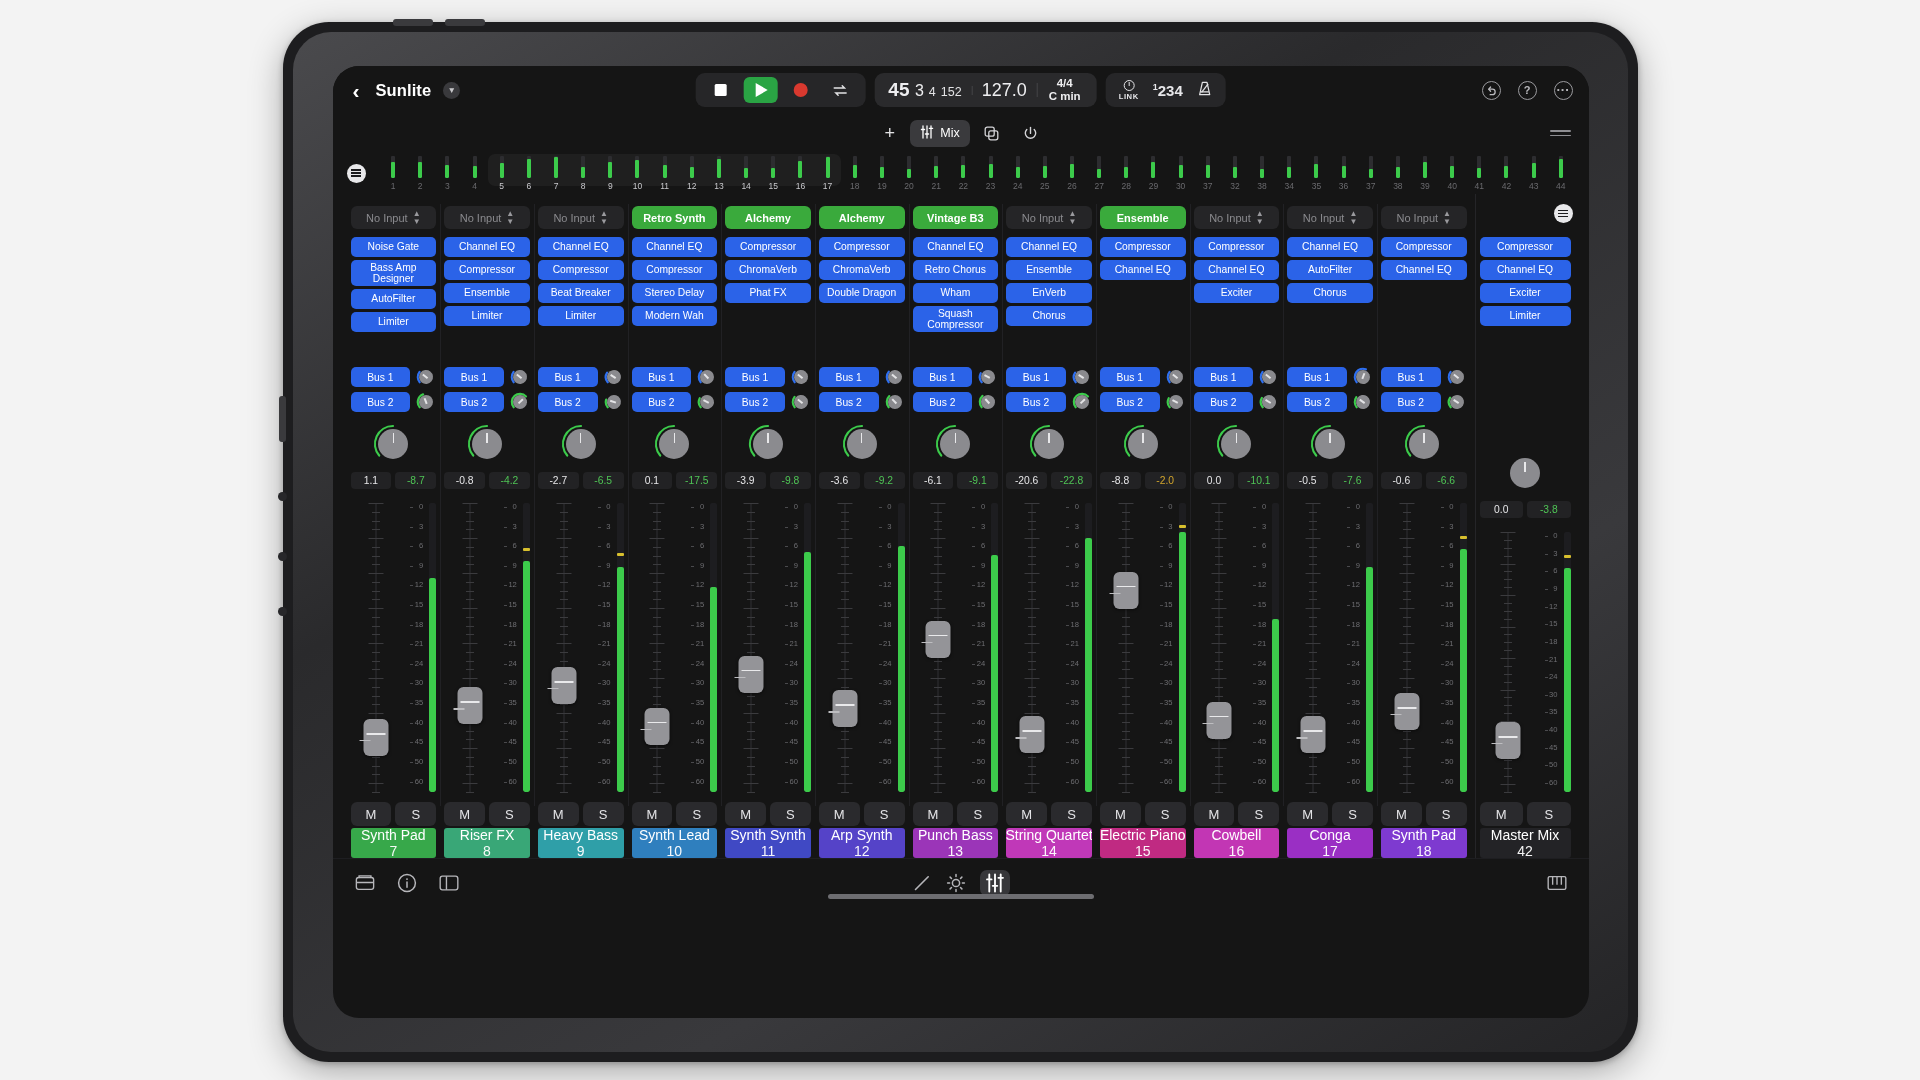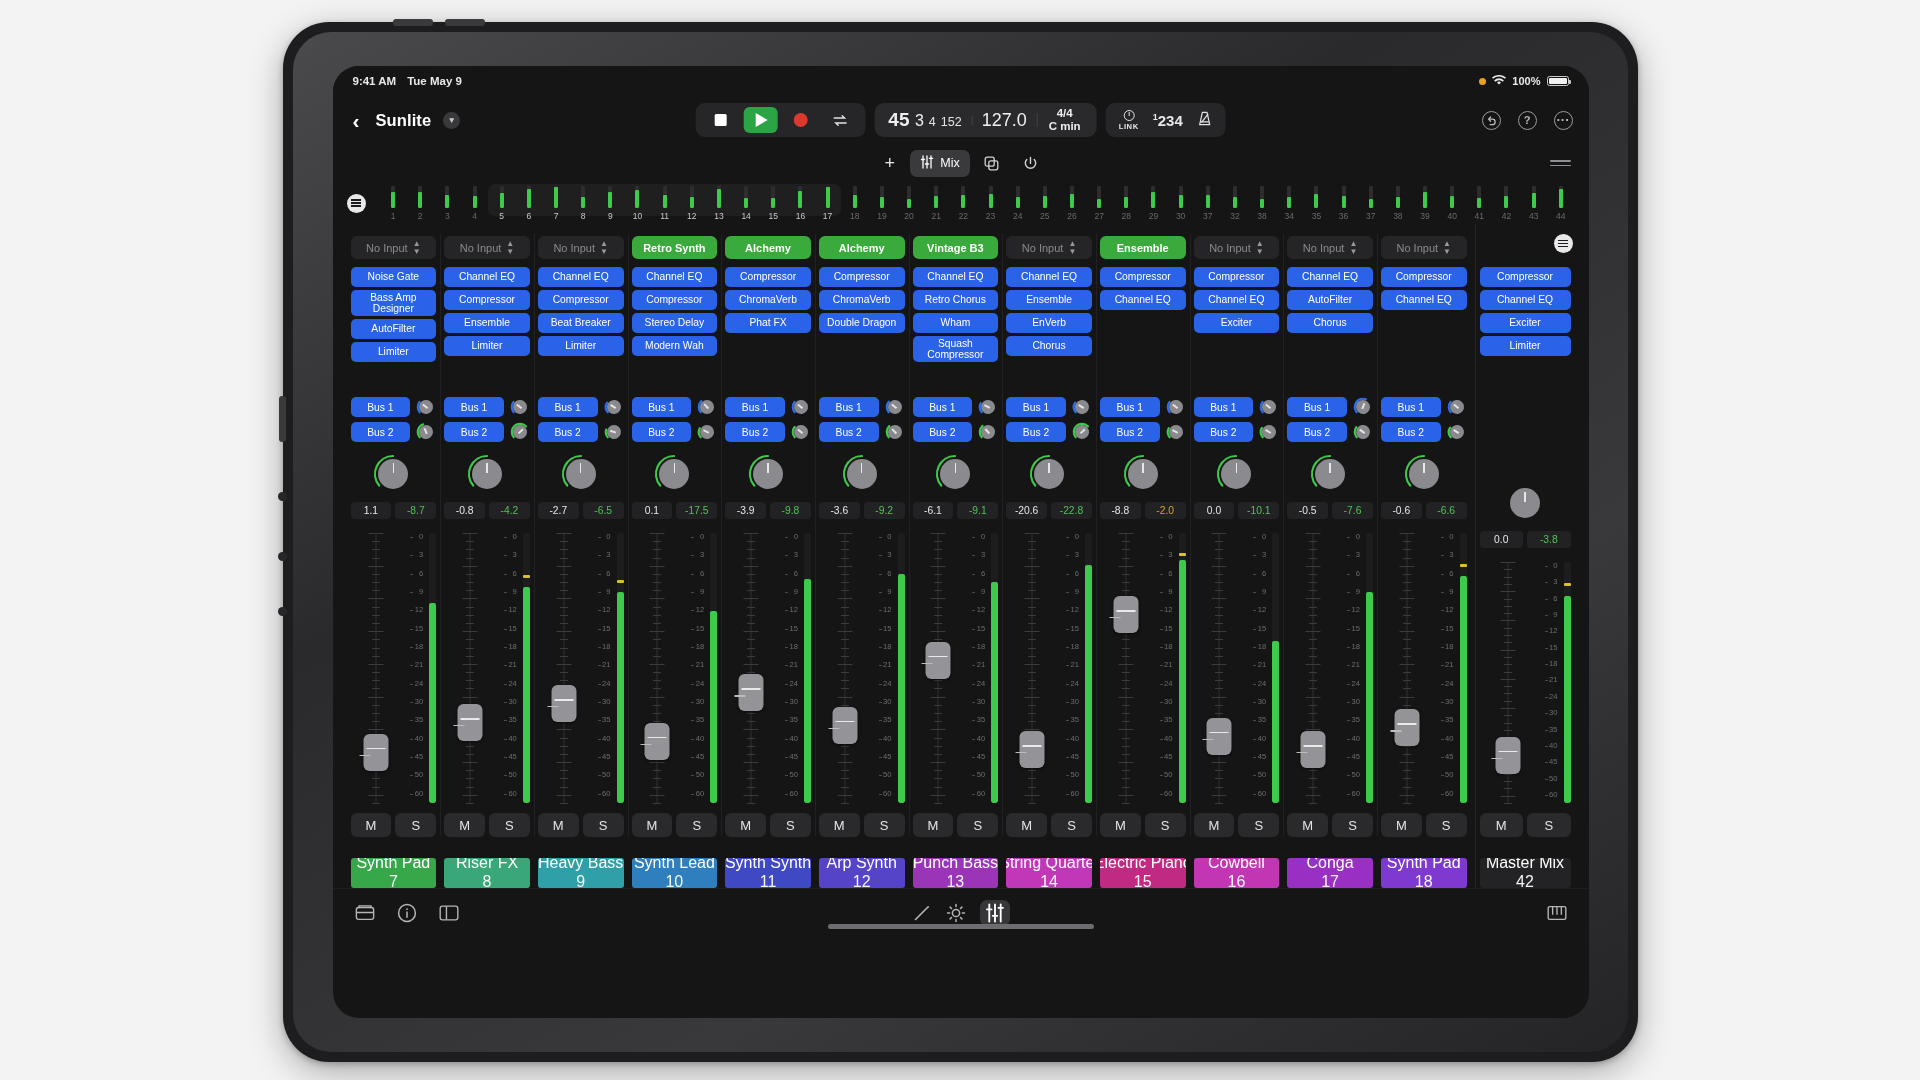--- a/index.html
+++ b/index.html
@@ -168,21 +168,21 @@
   .scale{position:absolute;right:13px;top:0;bottom:0;width:16px;}
   .scale span{position:absolute;right:0;font-size:7.6px;color:#6e6e72;line-height:1;text-align:right;}
   .mtick{position:absolute;right:10px;width:3px;height:1px;background:#4a4a4d;}
   .meter{position:absolute;right:0;top:0;bottom:0;width:7px;background:#1d1d20;border-radius:2px;overflow:hidden;}
   .meter i{position:absolute;left:0;right:0;bottom:0;background:#3ccb4b;border-radius:2px;display:block;}
   .peak{position:absolute;right:0;width:7px;height:3px;background:#d8c02e;border-radius:1px;}
 
   .msrow{margin-top:10px;display:flex;gap:4px;}
   .ms{flex:1;height:24px;background:#2a2a2d;border-radius:6px;color:#e4e4e7;font-size:13px;display:flex;align-items:center;justify-content:center;cursor:pointer;}
 
-  .namebar{margin-top:21px;height:30px;border-radius:3px;display:flex;flex-direction:column;align-items:center;justify-content:center;line-height:1.16;color:#fff;font-size:16px;cursor:pointer;overflow:hidden;}
+  .namebar{margin-top:2px;height:30px;border-radius:3px;display:flex;flex-direction:column;align-items:center;justify-content:center;line-height:1.16;color:#fff;font-size:14px;cursor:pointer;overflow:hidden;}
   .namebar .nm{font-weight:400;white-space:nowrap;}
   .namebar .no{font-weight:400;opacity:.95;}
   .namebar.master{background:#232326;}
 
   .mstr-ico{position:absolute;right:16px;top:10px;width:19px;height:19px;border-radius:50%;background:#e8e8ea;display:flex;align-items:center;justify-content:center;}
   .mstr-ico i{width:10px;height:1.4px;background:#1b1b1d;box-shadow:0 3px 0 #1b1b1d,0 -3px 0 #1b1b1d;display:block;}
 
   
   .bottombar{height:48px;background:#151515;display:flex;align-items:center;padding:0 22px;position:relative;border-top:1px solid #1e1e21;}
   .bb-left{display:flex;align-items:center;gap:22px;}
@@ -201,38 +201,20 @@
     <div class="btn-top vol-up"></div>
     <div class="btn-top vol-dn"></div>
     <div class="btn-top pwr"></div>
     <div class="side-dot" style="top:470px"></div>
     <div class="side-dot" style="top:530px"></div>
     <div class="side-dot" style="top:585px"></div>
 
     <div class="device-bezel">
       <div class="screen">
 
-        <div class="statusbar">
-          <div class="sb-left">
-            <span>9:41 AM</span>
-            <span>Tue May 9</span>
-          </div>
-          <div class="sb-right">
-            <span class="rec-dot"></span>
-            <span>
-              <svg width="14" height="11" viewBox="0 0 14 11">
-                  <path d="M7 9.6l2-2.2a3 3 0 00-4 0l2 2.2zM7 5.2c1.4 0 2.7.5 3.7 1.5l1.2-1.3A7 7 0 007 3.3a7 7 0 00-4.9 2.1l1.2 1.3A5.2 5.2 0 017 5.2zM7 1.4c2.2 0 4.3.9 5.9 2.4L14 2.5A10 10 0 007 0 10 10 0 000 2.5l1.1 1.3A8.4 8.4 0 017 1.4z" fill="#e9e9ea"></path>
-                </svg>
-            </span>
-            <span>100%</span>
-            <span class="battery">
-                <i></i>
-              </span>
-          </div>
-        </div>
 
         <div class="toolbar">
           <div class="tb-left">
             <span class="chev-back">‹</span>
             <span class="proj-title">Sunlite</span>
             <span class="proj-caret">▼</span>
           </div>
 
           <div class="tb-center">
             <div class="transport">

